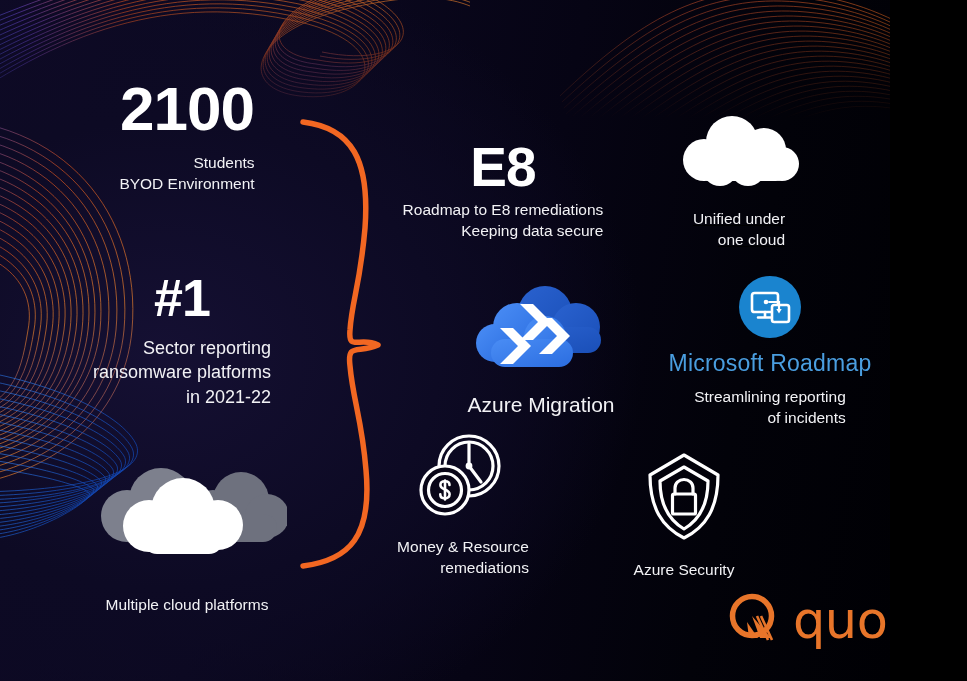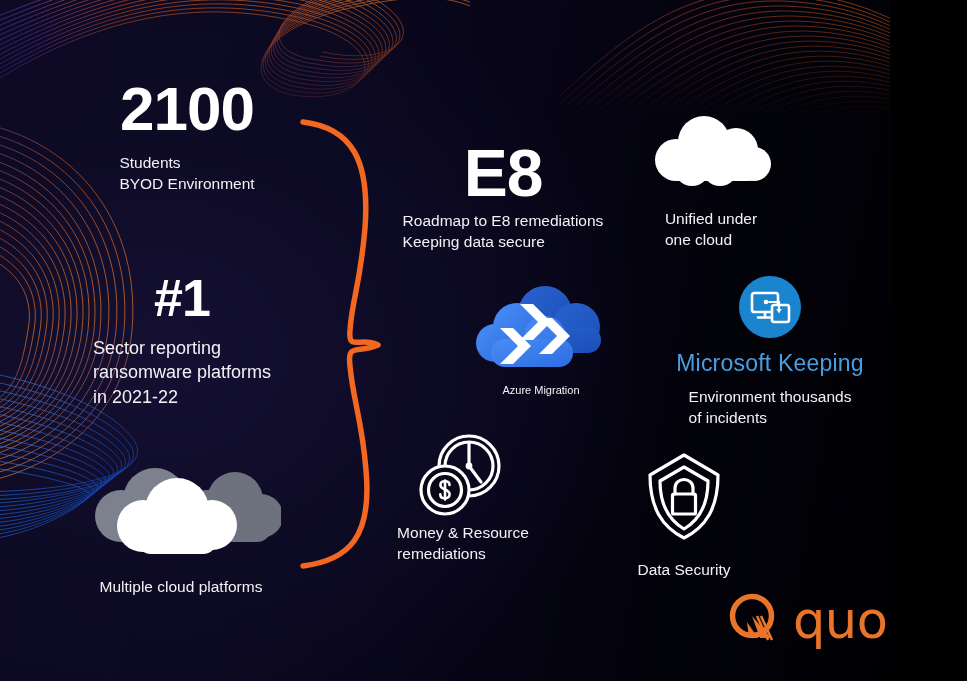--- a/index.html
+++ b/index.html
@@ -29,21 +29,21 @@
   .stat-number {
     color: #ffffff;
     font-weight: bold;
     letter-spacing: -1px;
     text-align: center;
     line-height: 1;
     white-space: nowrap;
   }
   .caption {
     color: #f2f2f5;
-    text-align: left;
+    text-align: right;
     line-height: 1.36;
     white-space: nowrap;
   }
   .block {
     position: absolute;
     display: flex;
     flex-direction: column;
     align-items: center;
   }
   .icon-wrap {
@@ -211,21 +211,21 @@
 
   <div class="block" style="left:62px; top:272px; width:240px;">
     <div class="stat-number" style="font-size:52px;">#1</div>
     <div class="caption" style="font-size:18px; margin-top:12px;">
       <div>Sector reporting</div>
       <div>ransomware platforms</div>
       <div>in 2021-22</div>
     </div>
   </div>
 
-  <div class="block" style="left:60px; top:468px; width:242px;">
+  <div class="block" style="left:66px; top:468px; width:242px;gap:18px;">
     <span class="icon-wrap">
       <svg width="200" height="92" viewBox="0 0 200 92">
 
         <g fill="#7d808d">
           <circle cx="40" cy="48" r="26"></circle>
           <circle cx="74" cy="32" r="32"></circle>
           <circle cx="108" cy="46" r="26"></circle>
           <rect x="34" y="48" width="80" height="28" rx="14"></rect>
         </g>
 
@@ -243,21 +243,21 @@
           <rect x="56" y="58" width="80" height="28" rx="14"></rect>
         </g>
       </svg>
     </span>
     <div class="caption" style="font-size:15.5px; margin-top:12px;">
       <div>Multiple cloud platforms</div>
     </div>
   </div>
 
   <div class="block" style="left:382px; top:140px; width:242px;">
-    <div class="stat-number" style="font-size:66px;">E8</div>
+    <div class="stat-number" style="font-size:55px;">E8</div>
     <div class="caption" style="font-size:15.5px; margin-top:4px;">
       <div>Roadmap to E8 remediations</div>
       <div>Keeping data secure</div>
     </div>
   </div>
 
   <div class="block" style="left:420px; top:285px; width:242px;">
     <span class="icon-wrap">
       <svg width="136" height="86" viewBox="0 0 136 86">
         <defs>
@@ -285,21 +285,21 @@
           <rect x="18" y="54" width="82" height="28" rx="14"></rect>
         </g>
 
         <g fill="#ffffff">
           <polygon points="47,19 60,19 78,37 60,55 47,55 65,37"></polygon>
           <polygon points="66,33 79,33 97,51 79,69 66,69 84,51"></polygon>
           <polygon points="27,43 40,43 58,61 40,79 27,79 45,61"></polygon>
         </g>
       </svg>
     </span>
-    <div class="caption" style="font-size:11px; margin-top:8px;">
+    <div class="caption" style="font-size:21px; margin-top:16px;">
       <div>Azure Migration</div>
     </div>
   </div>
 
   <div class="block" style="left:342px; top:432px; width:242px;">
     <span class="icon-wrap">
       <svg width="96" height="86" viewBox="0 0 96 86">
         <g fill="none" stroke="#ffffff" stroke-width="3.2">
 
           <circle cx="54" cy="34" r="30"></circle>
@@ -311,27 +311,27 @@
         <circle cx="54" cy="34" r="3.4" fill="#ffffff"></circle>
 
         <circle cx="30" cy="58" r="24" fill="#0a0718" stroke="#ffffff" stroke-width="3.2"></circle>
         <circle cx="30" cy="58" r="16.5" fill="none" stroke="#ffffff" stroke-width="3.2"></circle>
         <g fill="none" stroke="#ffffff" stroke-width="2.6" stroke-linecap="round">
           <path d="M30,48.5 L30,67.5"></path>
           <path d="M34.5,53 C 34.5,50.4 32.4,49.3 30,49.3 C 27.4,49.3 25.4,50.6 25.4,53 C 25.4,58.2 34.6,56.8 34.6,62.2 C 34.6,64.8 32.5,66.3 30,66.3 C 27.3,66.3 25.3,64.9 25.3,62.4"></path>
         </g>
       </svg>
     </span>
-    <div class="caption" style="font-size:15.5px; ">
+    <div class="caption" style="font-size:15.5px; margin-top:14px;">
       <div>Money &amp; Resource</div>
       <div>remediations</div>
     </div>
   </div>
 
-  <div class="block" style="left:590px; top:116px; width:242px;text-decoration:underline;">
+  <div class="block" style="left:618px; top:116px; width:242px;text-decoration:underline;">
     <span class="icon-wrap">
       <svg width="126" height="76" viewBox="0 0 126 76">
         <g fill="#ffffff">
           <circle cx="28" cy="44" r="21"></circle>
           <circle cx="56" cy="26" r="26"></circle>
           <circle cx="88" cy="34" r="22"></circle>
           <circle cx="106" cy="48" r="17"></circle>
           <circle cx="44" cy="52" r="18"></circle>
           <circle cx="72" cy="52" r="18"></circle>
           <rect x="22" y="40" width="90" height="25" rx="12"></rect>
@@ -352,42 +352,42 @@
         <rect x="13" y="17" width="26" height="19" rx="2.6" fill="none" stroke="#ffffff" stroke-width="2.6"></rect>
         <path d="M26,36 L26,41 M19,41.5 L33,41.5" stroke="#ffffff" stroke-width="2.6" stroke-linecap="round"></path>
 
         <rect x="33" y="29" width="17" height="17" rx="2.2" fill="#1a84cf" stroke="#ffffff" stroke-width="2.6"></rect>
 
         <circle cx="27" cy="26" r="2.3" fill="#ffffff"></circle>
         <path d="M29.3,26 L40,26 L40,34" fill="none" stroke="#ffffff" stroke-width="2.2"></path>
         <polygon points="37.3,33 42.7,33 40,37.5" fill="#ffffff"></polygon>
       </svg>
     </span>
-    <div class="brand-label" style="margin-top:8px;">Microsoft Keeping</div>
+    <div class="brand-label" style="margin-top:8px;">Microsoft Roadmap</div>
     <div class="caption" style="font-size:15.5px; margin-top:9px;">
-      <div>Environment thousands</div>
+      <div>Streamlining reporting</div>
       <div>of incidents</div>
     </div>
   </div>
 
   <div class="block" style="left:563px; top:450px; width:242px;">
     <span class="icon-wrap">
       <svg width="80" height="92" viewBox="0 0 80 92">
         <g fill="none" stroke="#ffffff" stroke-width="3.2" stroke-linejoin="round">
           <path d="M40,5 L74,25 C 74,58 62,77 40,88 C 18,77 6,58 6,25 Z"></path>
           <path d="M40,17 L64,31 C 64,56 55,70 40,79 C 25,70 16,56 16,31 Z"></path>
         </g>
         <g fill="none" stroke="#ffffff" stroke-width="3.2">
           <path d="M31,44 L31,38 C 31,33 35,29.5 40,29.5 C 45,29.5 49,33 49,38 L49,44" stroke-linecap="round"></path>
           <rect x="28.5" y="44" width="23" height="20" rx="1.6"></rect>
         </g>
       </svg>
     </span>
     <div class="caption" style="font-size:15.5px; margin-top:13px;">
-      <div>Data Security</div>
+      <div>Azure Security</div>
     </div>
   </div>
 
   <div class="logo" style="left:727px; top:592px;">
     <span class="icon-wrap">
       <svg width="52" height="52" viewBox="0 0 52 52">
         <circle cx="25" cy="24" r="19.5" fill="none" stroke="#e8752a" stroke-width="5.5"></circle>
         <path d="M25,24 L44,46 L33,46 Z" fill="#e8752a"></path>
         <path d="M30,24 L41,48" stroke="#e8752a" stroke-width="2.6" fill="none"></path>
         <path d="M34,24 L45,48" stroke="#e8752a" stroke-width="2.6" fill="none"></path>

